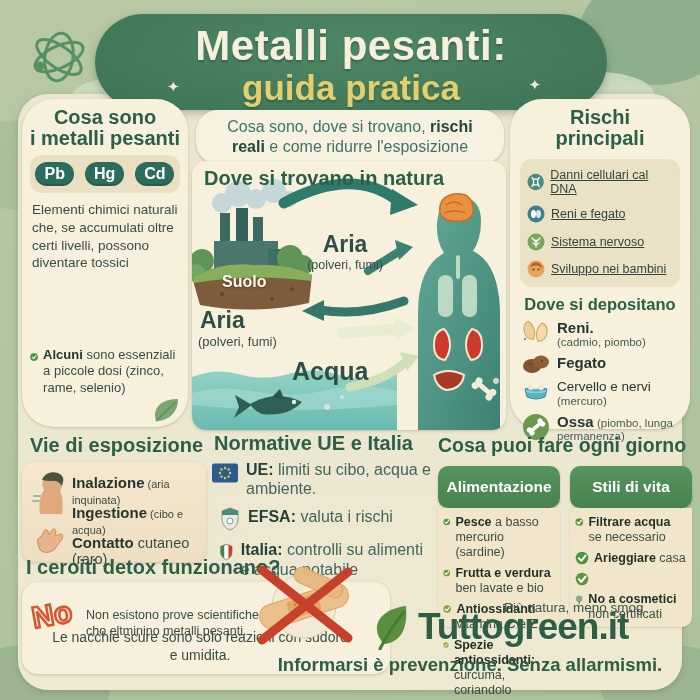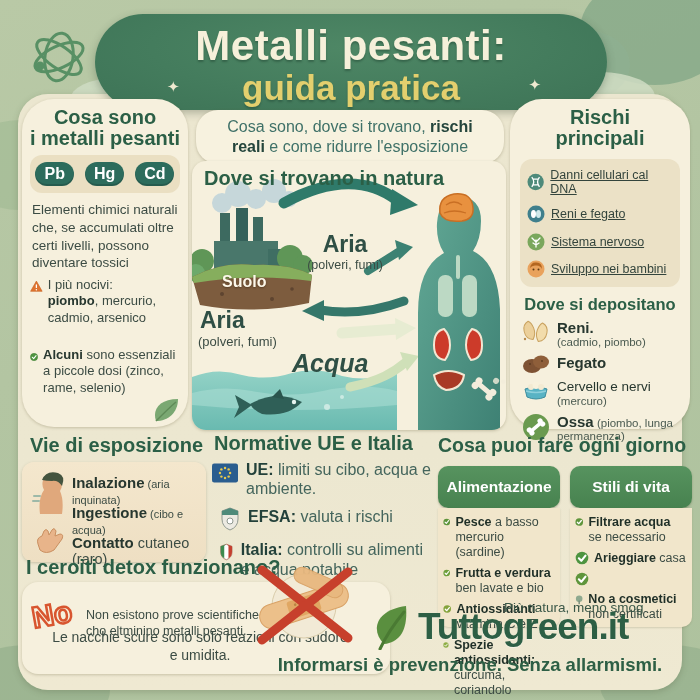--- a/index.html
+++ b/index.html
@@ -60,21 +60,21 @@
   
   #p-nature{left:192px;top:161px;width:314px;height:269px;overflow:hidden;border-radius:14px;}
   #p-nature .ttl{position:absolute;left:12px;top:6px;font-size:20px;}
   #nature-svg{position:absolute;left:0;top:0;}
   .nat-label{position:absolute;font-weight:bold;color:#2f4f45;}
   #lbl-suolo{left:30px;top:112px;color:#fdf8ea;font-size:16px;font-weight:bold;text-shadow:0 1px 2px rgba(60,40,20,.6);}
   #lbl-aria1{left:112px;top:70px;width:82px;text-align:center;font-size:23px;}
   #note-aria1{left:112px;top:97px;width:82px;text-align:center;font-size:12.5px;font-weight:normal;color:#3c4c44;line-height:1.15;}
   #lbl-aria2{left:8px;top:146px;font-size:23px;}
   #note-aria2{left:6px;top:173px;font-size:13px;font-weight:normal;color:#3c4c44;}
-  #lbl-acqua{left:100px;top:188px;font-size:25px;font-style:italic;}
+  #lbl-acqua{left:100px;top:196px;font-size:25px;}
 
   
   #p-right{left:510px;top:99px;width:180px;height:330px;}
   #p-right .ttl{text-align:center;font-size:20px;line-height:1.05;padding-top:8px;}
   #risk-box{position:absolute;left:10px;top:60px;width:160px;height:128px;background:#ebe1c6;border-radius:12px;padding:9px 7px;box-sizing:border-box;display:flex;flex-direction:column;justify-content:space-between;}
   .risk-item{display:flex;align-items:center;gap:6px;font-size:12.5px;color:#33443c;text-decoration:underline;}
   #dep-title{position:absolute;left:0;top:196px;width:100%;text-align:center;font-size:16.5px;}
   #dep-list{position:absolute;left:12px;top:220px;width:160px;display:flex;flex-direction:column;gap:5px;}
   .dep-item{display:flex;align-items:flex-start;gap:7px;}
   .dep-item .dt{font-size:11.5px;color:#4a5a50;line-height:1.15;width:116px;}
@@ -150,31 +150,20 @@
     <div class="ttl hgreen">
       <div>Cosa sono</div>
       <div>i metalli pesanti</div>
     </div>
     <div id="badges">
       <span class="badge">Pb</span>
       <span class="badge">Hg</span>
       <span class="badge">Cd</span>
     </div>
     <div class="desc">Elementi chimici naturali che, se accumulati oltre certi livelli, possono diventare tossici</div>
-    <div class="mini-row" style="left:8px;top:178px;width:152px;">
-      <svg width="20" height="19" viewBox="0 0 20 19">
-        <path d="M10,1 L19,17 H1 Z" fill="#df7430" stroke="#c9611f" stroke-linejoin="round"></path>
-        <rect x="9" y="6" width="2" height="6" rx="1" fill="#fff"></rect>
-          <circle cx="10" cy="14.5" r="1.2" fill="#fff"></circle>
-      </svg>
-      <div class="txt">
-        <span>I più nocivi:</span><br>
-        <b>piombo</b><span>, mercurio, cadmio, arsenico</span>
-      </div>
-    </div>
     <div class="mini-row" style="left:8px;top:248px;width:152px;">
       <svg width="20" height="20" viewBox="0 0 20 20">
         <circle cx="10" cy="10" r="9" fill="#4e9440" stroke="#3e7a33"></circle>
         <polyline points="5.5,10.5 9,14 15,6.5" fill="none" stroke="#fff" stroke-width="2.5" stroke-linecap="round" stroke-linejoin="round"></polyline>
       </svg>
       <div class="txt">
         <b>Alcuni</b><span> sono essenziali a piccole dosi (zinco, rame, selenio)</span>
       </div>
     </div>
     <svg id="leaf-deco" width="30" height="26" viewBox="0 0 30 26">

